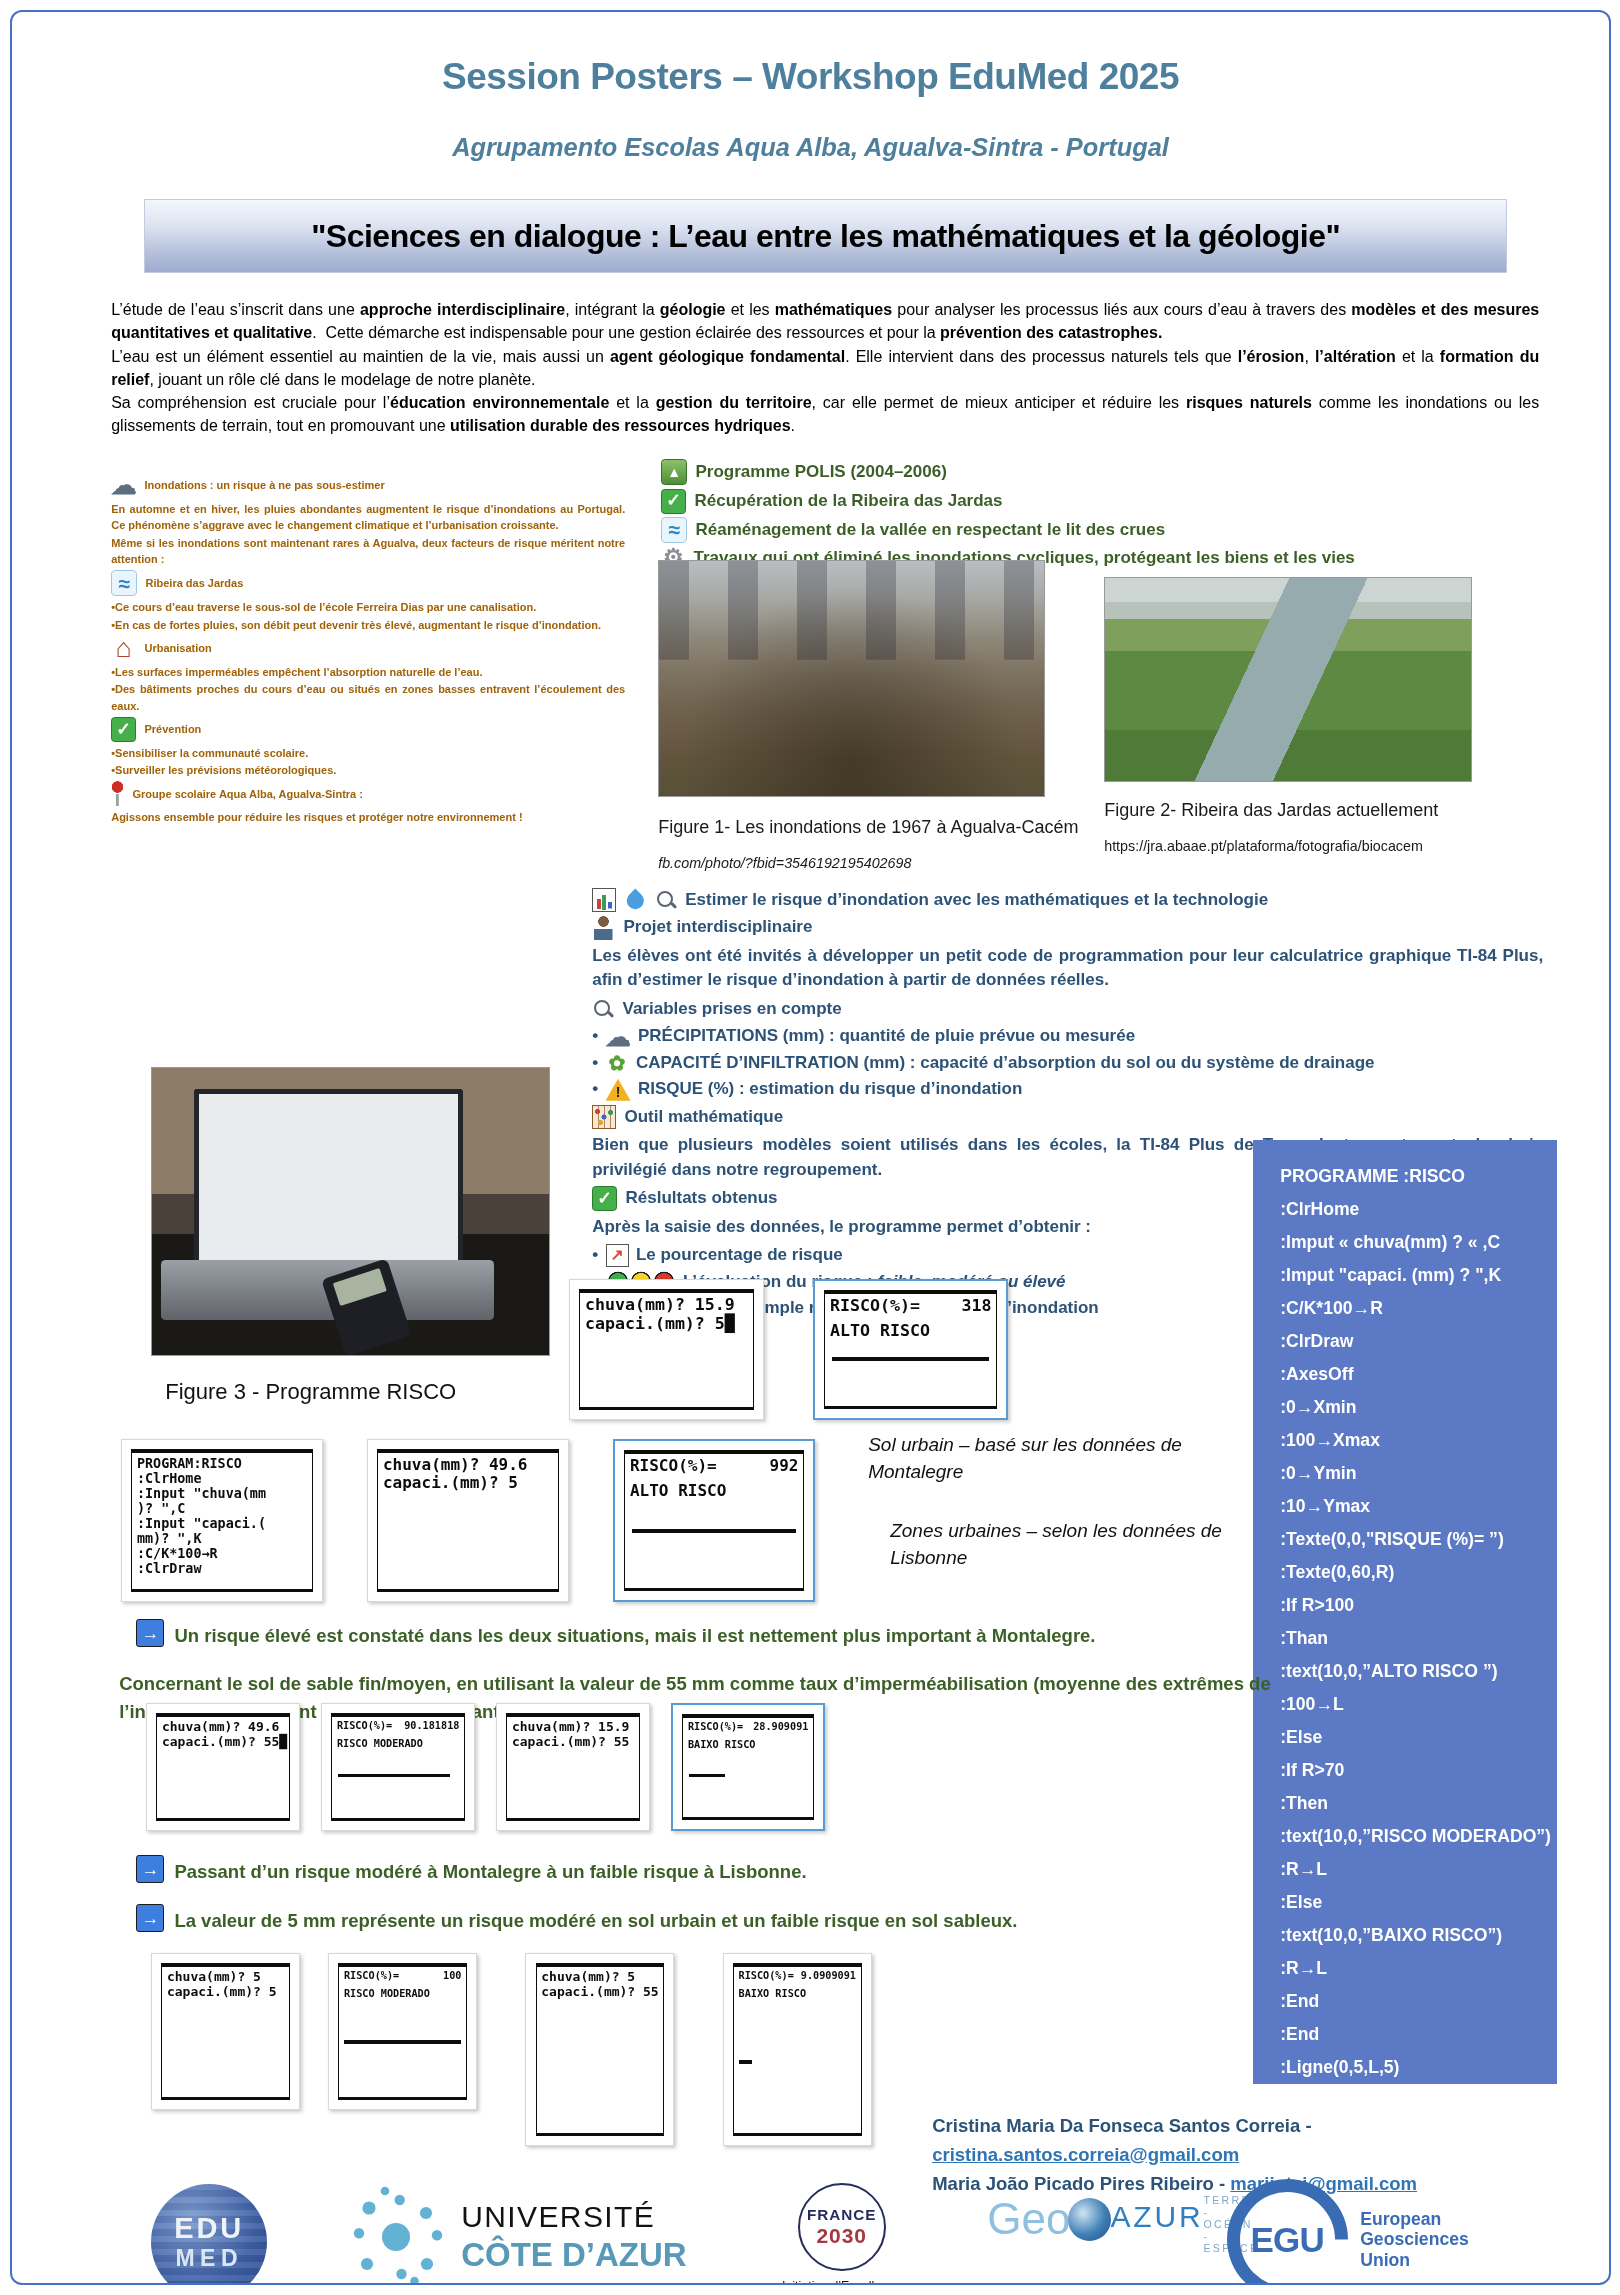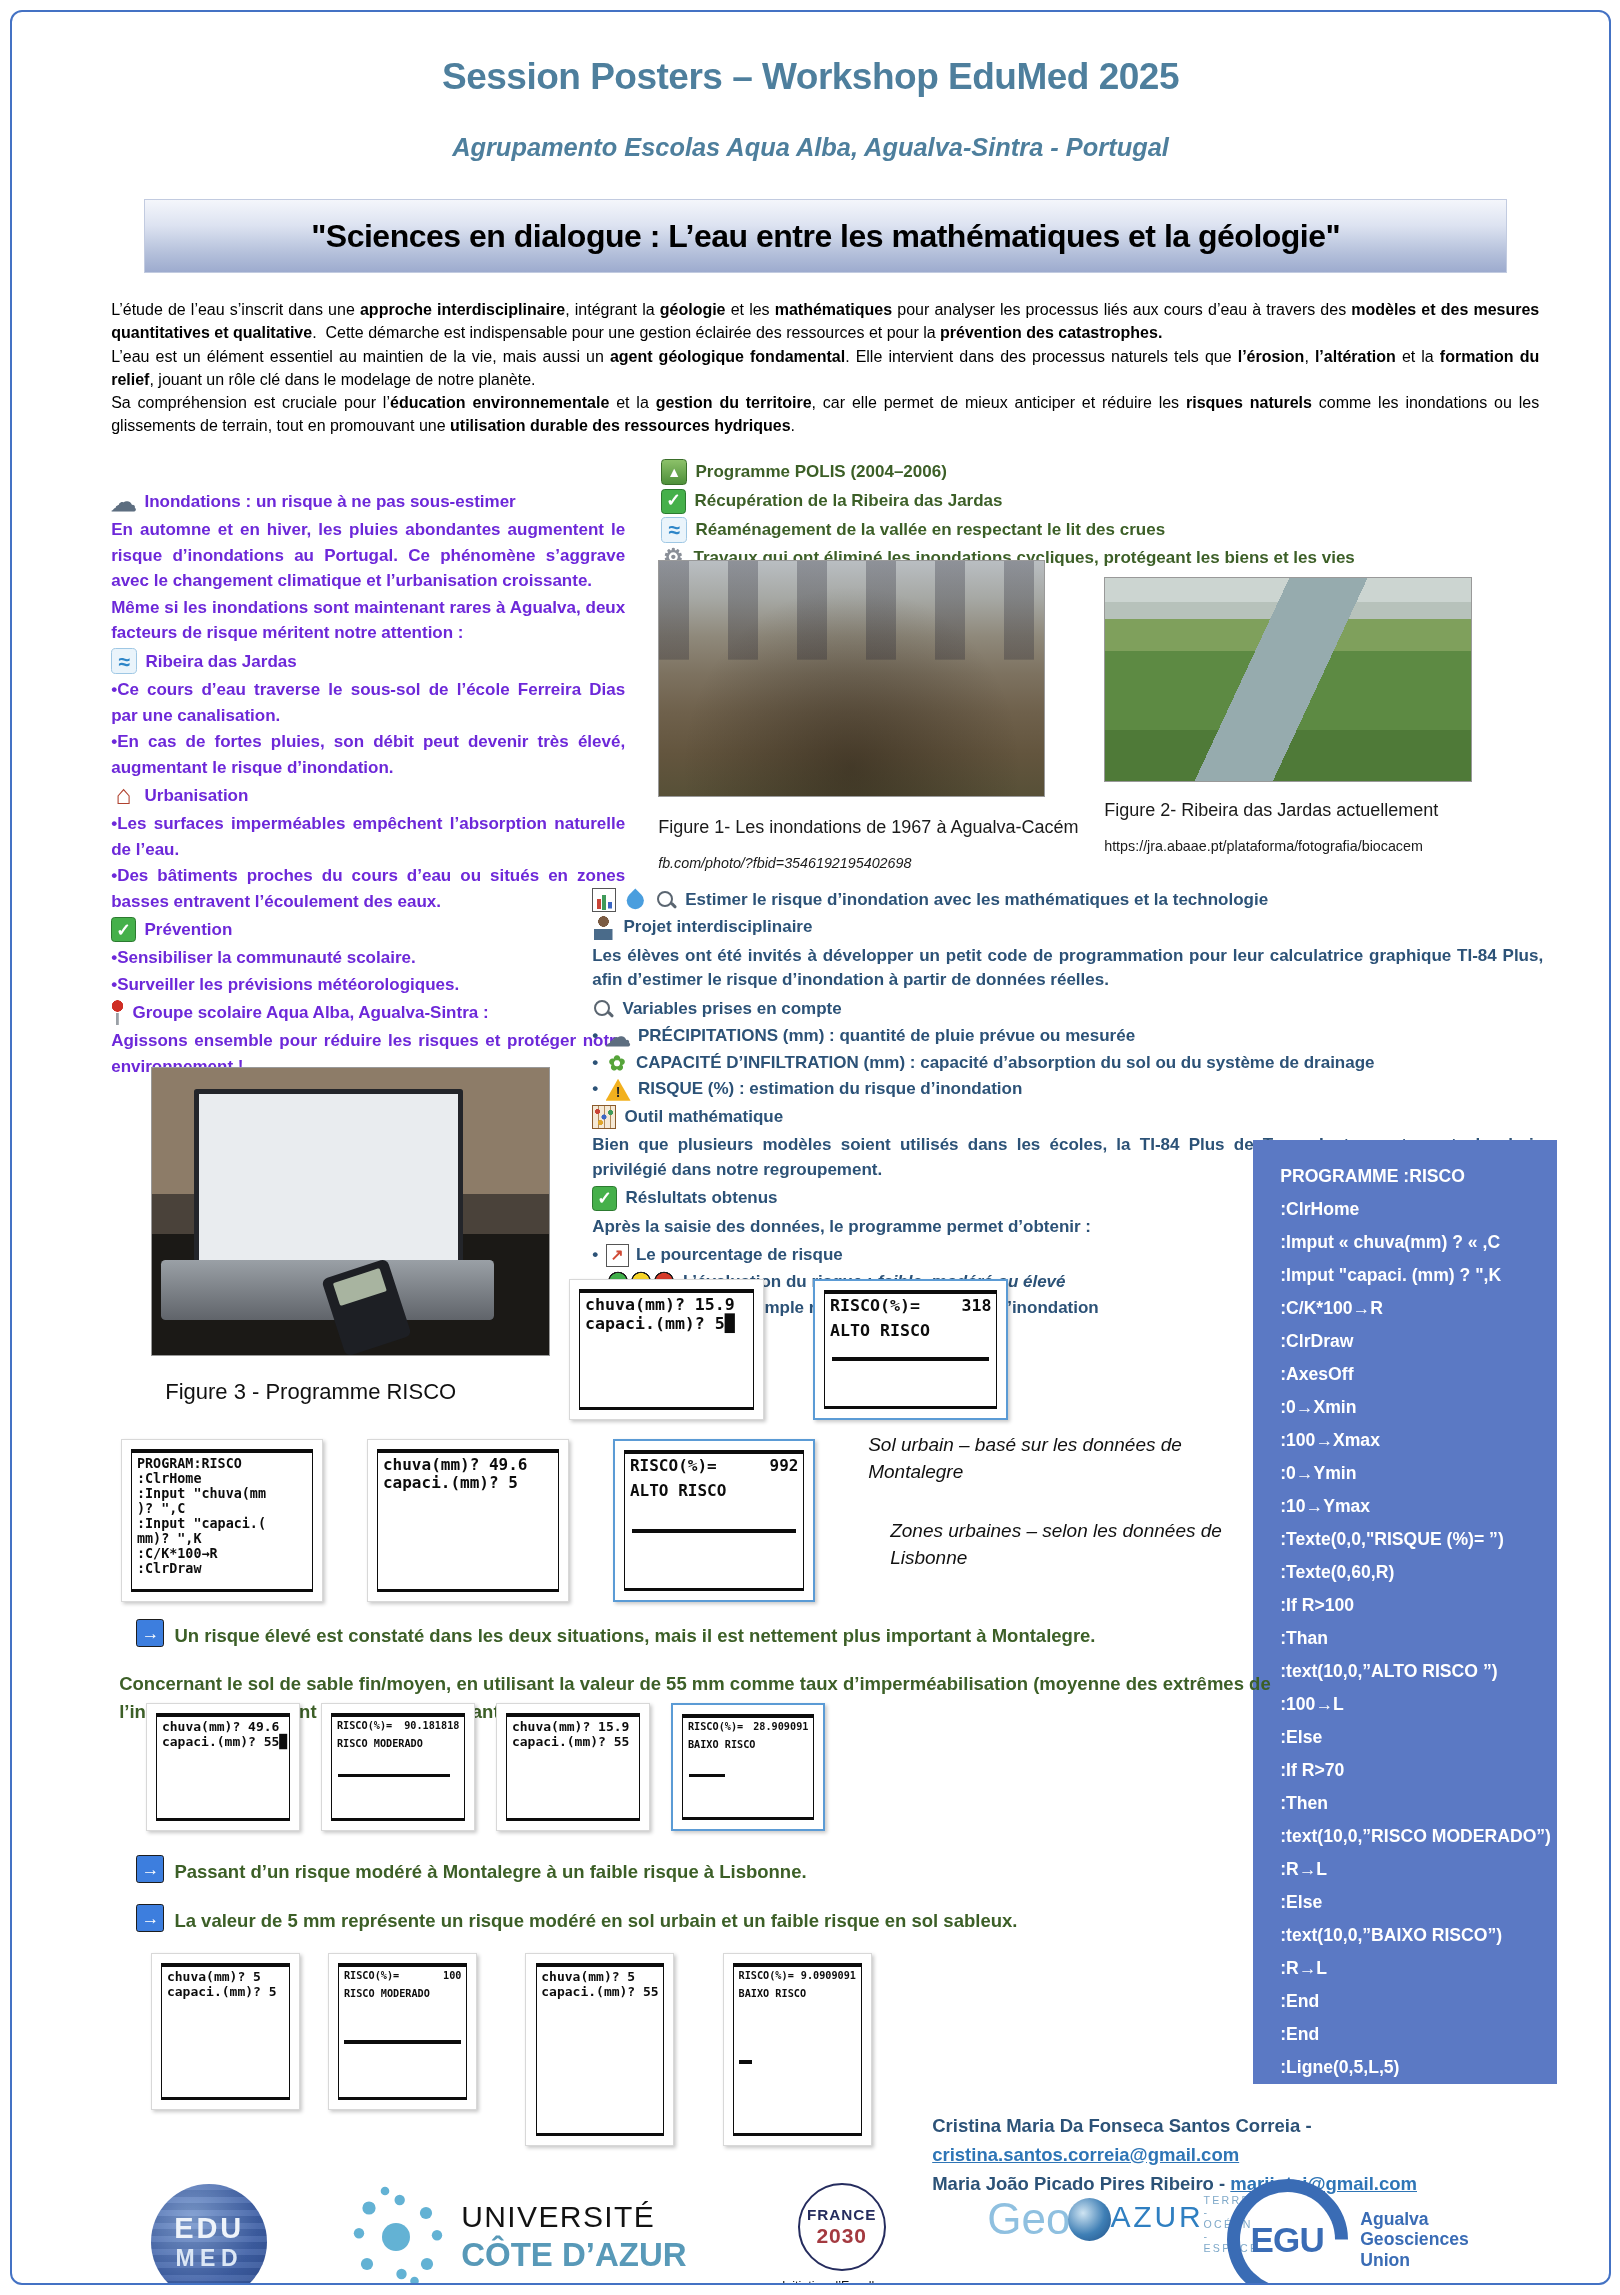--- a/index.html
+++ b/index.html
@@ -14,21 +14,21 @@
   .banner-text{font-size:32px;font-weight:bold;color:#000;letter-spacing:-0.5px;}
 
   
   .intro{left:99px;top:286px;width:1428px;font-size:16px;color:#000;text-align:justify;line-height:1.45;white-space:pre-wrap;}
 
   
   .k-h{display:flex;align-items:center;gap:8.3px;font-weight:bold;margin:2.8px 0;}
   .k-p{font-weight:bold;text-align:justify;margin:0.9px 0;}
   .k-b{display:flex;align-items:center;gap:7.4px;font-weight:bold;margin:1.8px 0;}
 
-  .leftcol{left:99px;top:474px;width:514px;color:#6d28d9;font-size:17px;line-height:1.5;}
+  .leftcol{left:99px;top:458px;width:514px;color:#a16207;font-size:11px;line-height:1.5;}
   .polis{left:649px;top:444px;width:880px;color:#3c5f27;font-size:17px;line-height:1.32;}
   .polis .k-h{margin:3.2px 0;font-weight:bold;}
 
   .tech{left:580px;top:873px;width:951px;color:#2c5277;font-size:17px;line-height:1.45;}
   .tech .k-p{margin:3.7px 0;}
 
   
   .photo{border:0.5px solid #999;}
   .photo1{left:646px;top:548px;width:385px;height:235px;background:
     repeating-linear-gradient(90deg,rgba(30,30,45,.28) 0 30px,rgba(0,0,0,0) 30px 69px) top/100% 42% no-repeat,
@@ -573,20 +573,20 @@
     </div>
     <div class="geo-azur">AZUR</div>
     <div class="geo-cap">TERRE - OCÉAN - ESPACE</div>
   </div>
 
   <div class="abs egu">
     <div class="egu-mark">
         <span>EGU</span>
       </div>
     <div class="egu-text">
-      <div>Agualva</div>
+      <div>European</div>
       <div>Geosciences</div>
       <div>Union</div>
     </div>
   </div>
 
 </div>
 
 
 </body></html>

